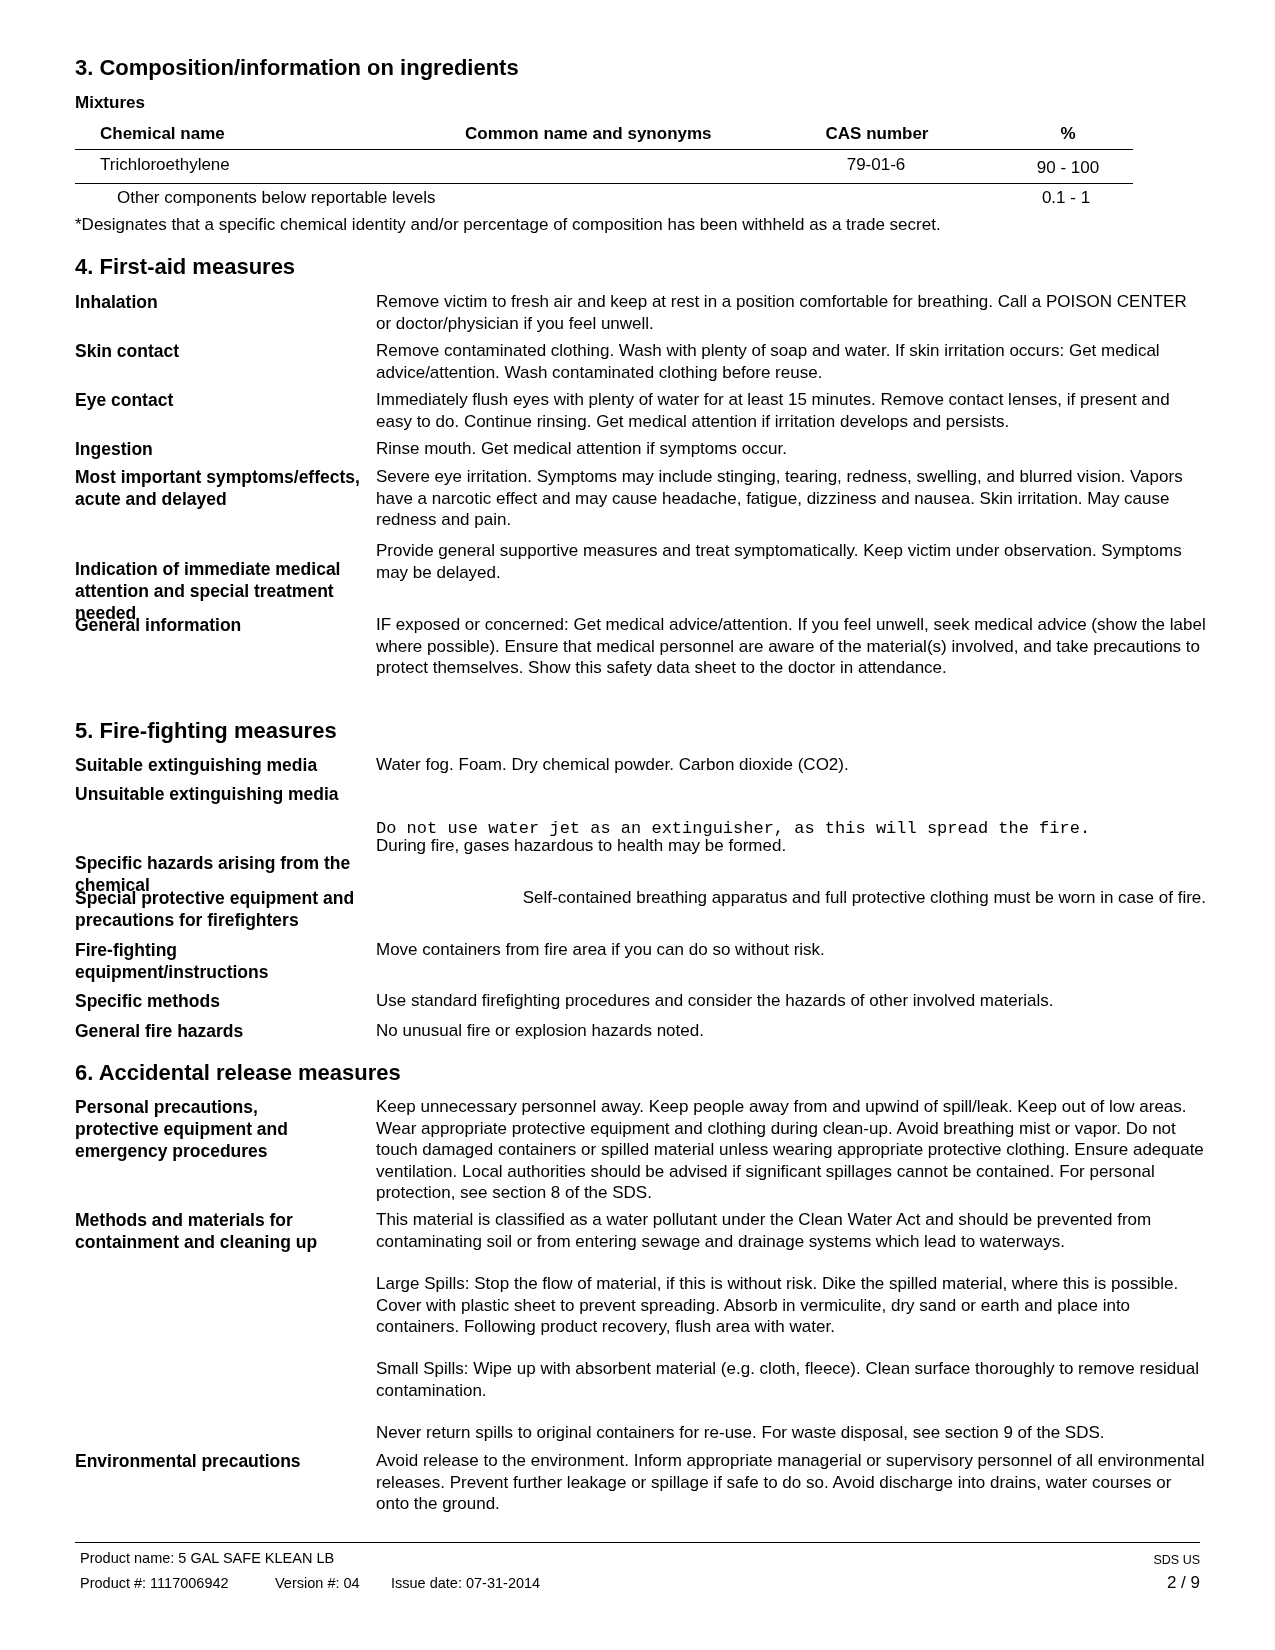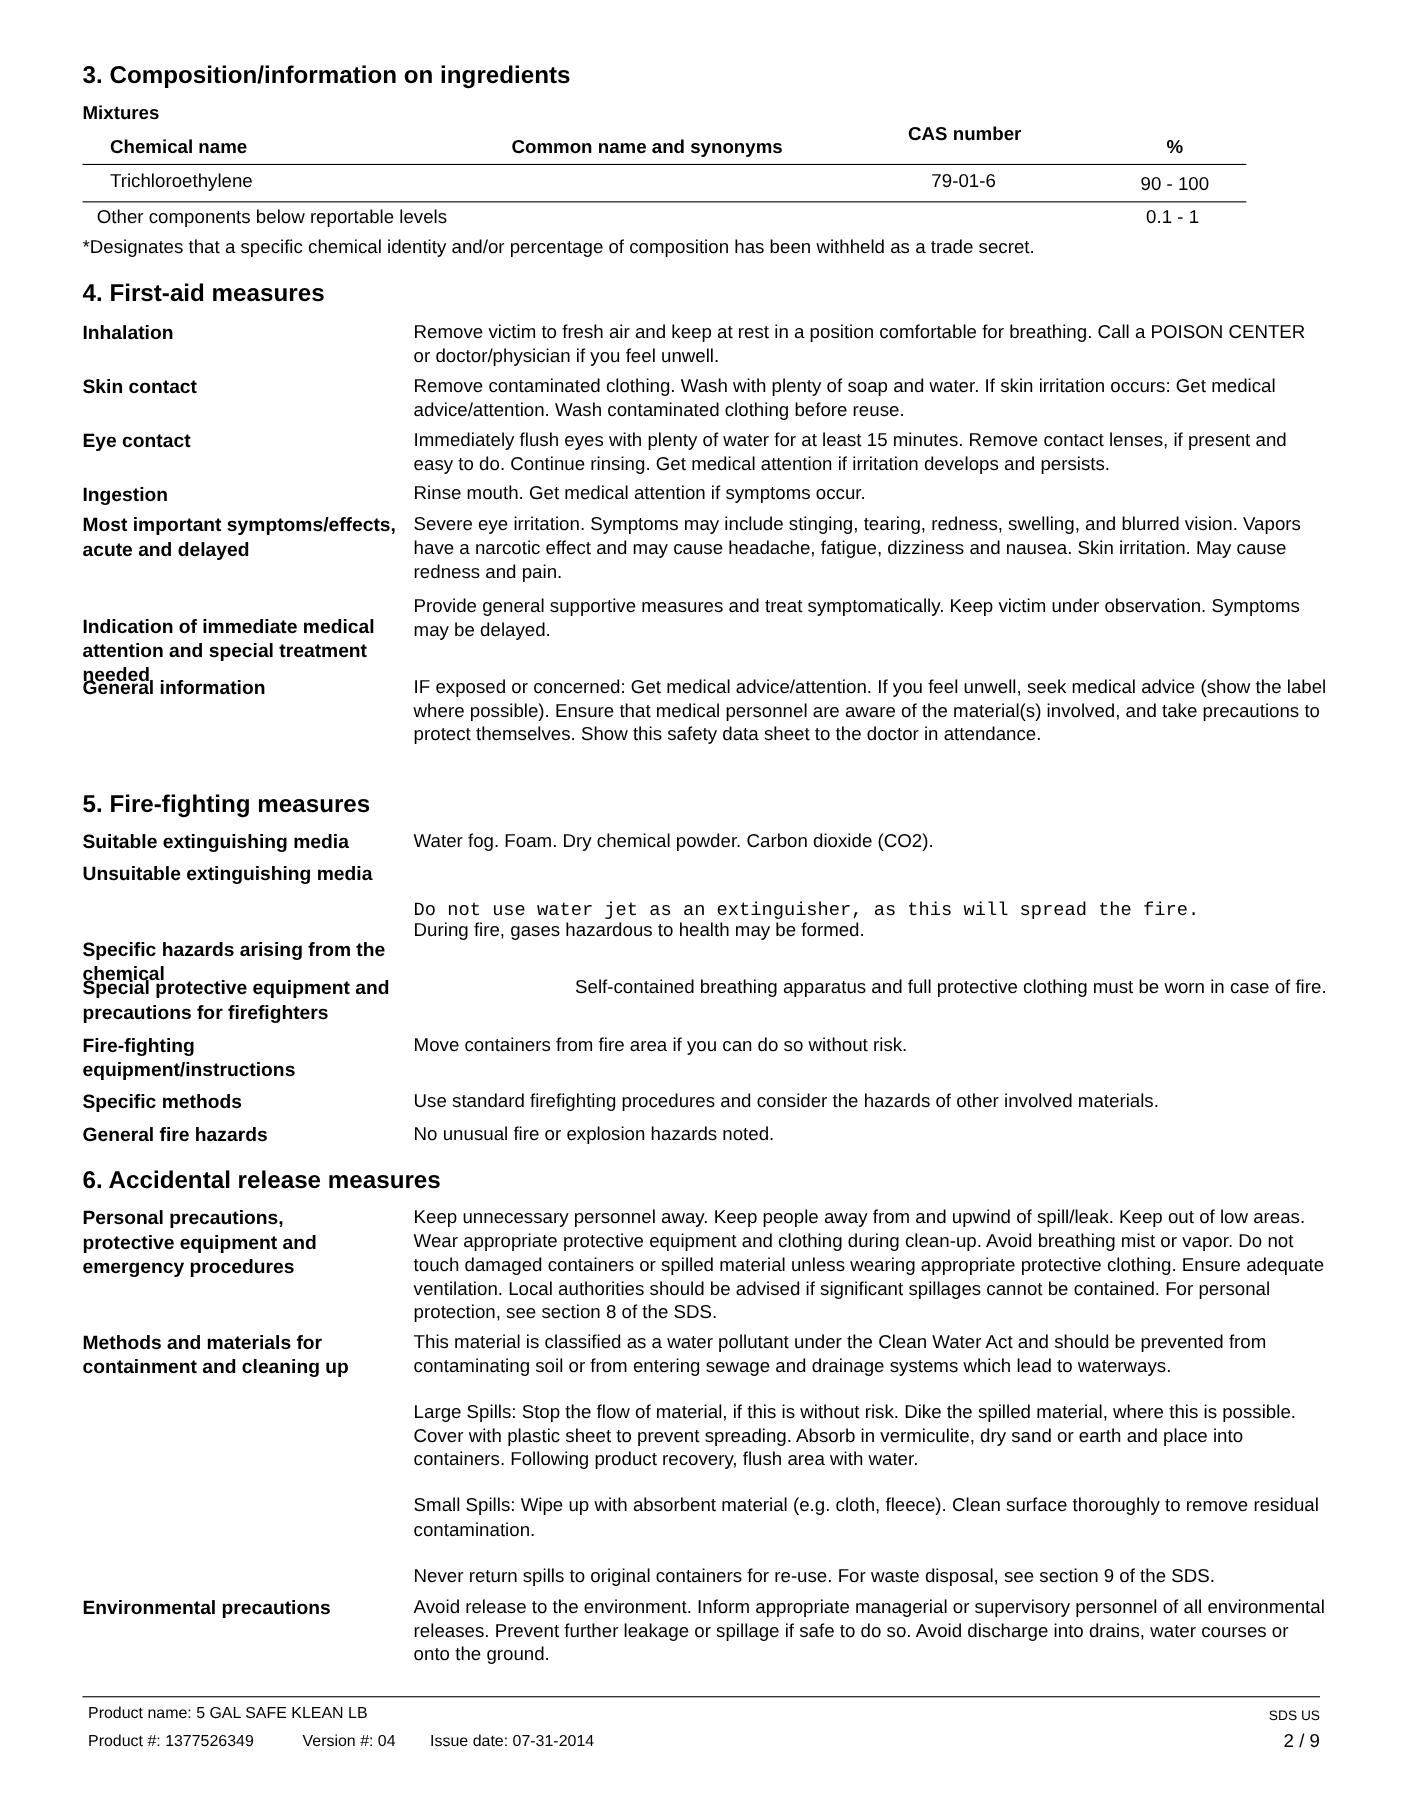--- a/index.html
+++ b/index.html
@@ -19,34 +19,34 @@
 </style>
 </head>
 <body>
 
 <div class="abs h2" style="top:55px;">3. Composition/information on ingredients</div>
 <div class="abs sub" style="top:93px;">Mixtures</div>
 
 <div>
   <div class="abs th" style="left:100px; top:124px;">Chemical name</div>
   <div class="abs th" style="left:465px; top:124px;">Common name and synonyms</div>
-  <div class="abs th center" style="left:877px; top:112px;">CAS number</div>
+  <div class="abs th center" style="left:877px; top:124px;">CAS number</div>
   <div class="abs th center" style="left:1068px; top:124px;">%</div>
   <div class="abs rule" style="top:149px;"></div>
 
   <div>
     <div class="abs td" style="left:100px; top:155px;">Trichloroethylene</div>
     <div class="abs td" style="left:465px; top:155px;"></div>
     <div class="abs td center" style="left:876px; top:155px;">79-01-6</div>
     <div class="abs td center" style="left:1068px; top:158px;">90 - 100</div>
   </div>
   <div class="abs rule" style="top:183px;"></div>
 
   <div>
-    <div class="abs td" style="left:88px; top:188px;">Other components below reportable levels</div>
+    <div class="abs td" style="left:117px; top:188px;">Other components below reportable levels</div>
     <div class="abs td center" style="left:1066px; top:188px;">0.1 - 1</div>
   </div>
 </div>
 <div class="abs td" style="left:75px; top:215px;">*Designates that a specific chemical identity and/or percentage of composition has been withheld as a trade secret.</div>
 
 <div class="abs h2" style="top:254px;">4. First-aid measures</div>
 
 <div class="abs lbl" style="top:291px;">Inhalation</div>
 <div class="abs val" style="top:291px;">Remove victim to fresh air and keep at rest in a position comfortable for breathing. Call a POISON CENTER or doctor/physician if you feel unwell.</div>
 
@@ -101,18 +101,18 @@
 <div class="abs val" style="top:1273px;">Large Spills: Stop the flow of material, if this is without risk. Dike the spilled material, where this is possible. Cover with plastic sheet to prevent spreading. Absorb in vermiculite, dry sand or earth and place into containers. Following product recovery, flush area with water.</div>
 <div class="abs val" style="top:1358px;">Small Spills: Wipe up with absorbent material (e.g. cloth, fleece). Clean surface thoroughly to remove residual contamination.</div>
 <div class="abs val" style="top:1422px;">Never return spills to original containers for re-use. For waste disposal, see section 9 of the SDS.</div>
 
 <div class="abs lbl" style="top:1450px;">Environmental precautions</div>
 <div class="abs val" style="top:1450px;">Avoid release to the environment. Inform appropriate managerial or supervisory personnel of all environmental releases. Prevent further leakage or spillage if safe to do so. Avoid discharge into drains, water courses or onto the ground.</div>
 
 <div>
   <div class="abs foot-rule" style="top:1542px;"></div>
   <div class="abs foot" style="left:80px; top:1550px;">Product name:  5 GAL SAFE KLEAN LB</div>
-  <div class="abs foot" style="left:80px; top:1575px;">Product #: 1377526349</div>
+  <div class="abs foot" style="left:80px; top:1575px;">Product #: 1117006942</div>
   <div class="abs foot" style="left:275px; top:1575px;">Version #: 04</div>
   <div class="abs foot" style="left:391px; top:1575px;">Issue date: 07-31-2014</div>
   <div class="abs foot" style="right:75px; top:1553px; font-size:12.5px;">SDS US</div>
   <div class="abs foot" style="right:75px; top:1573px; font-size:17px;">2 / 9</div>
 </div>
 
 </body></html>

